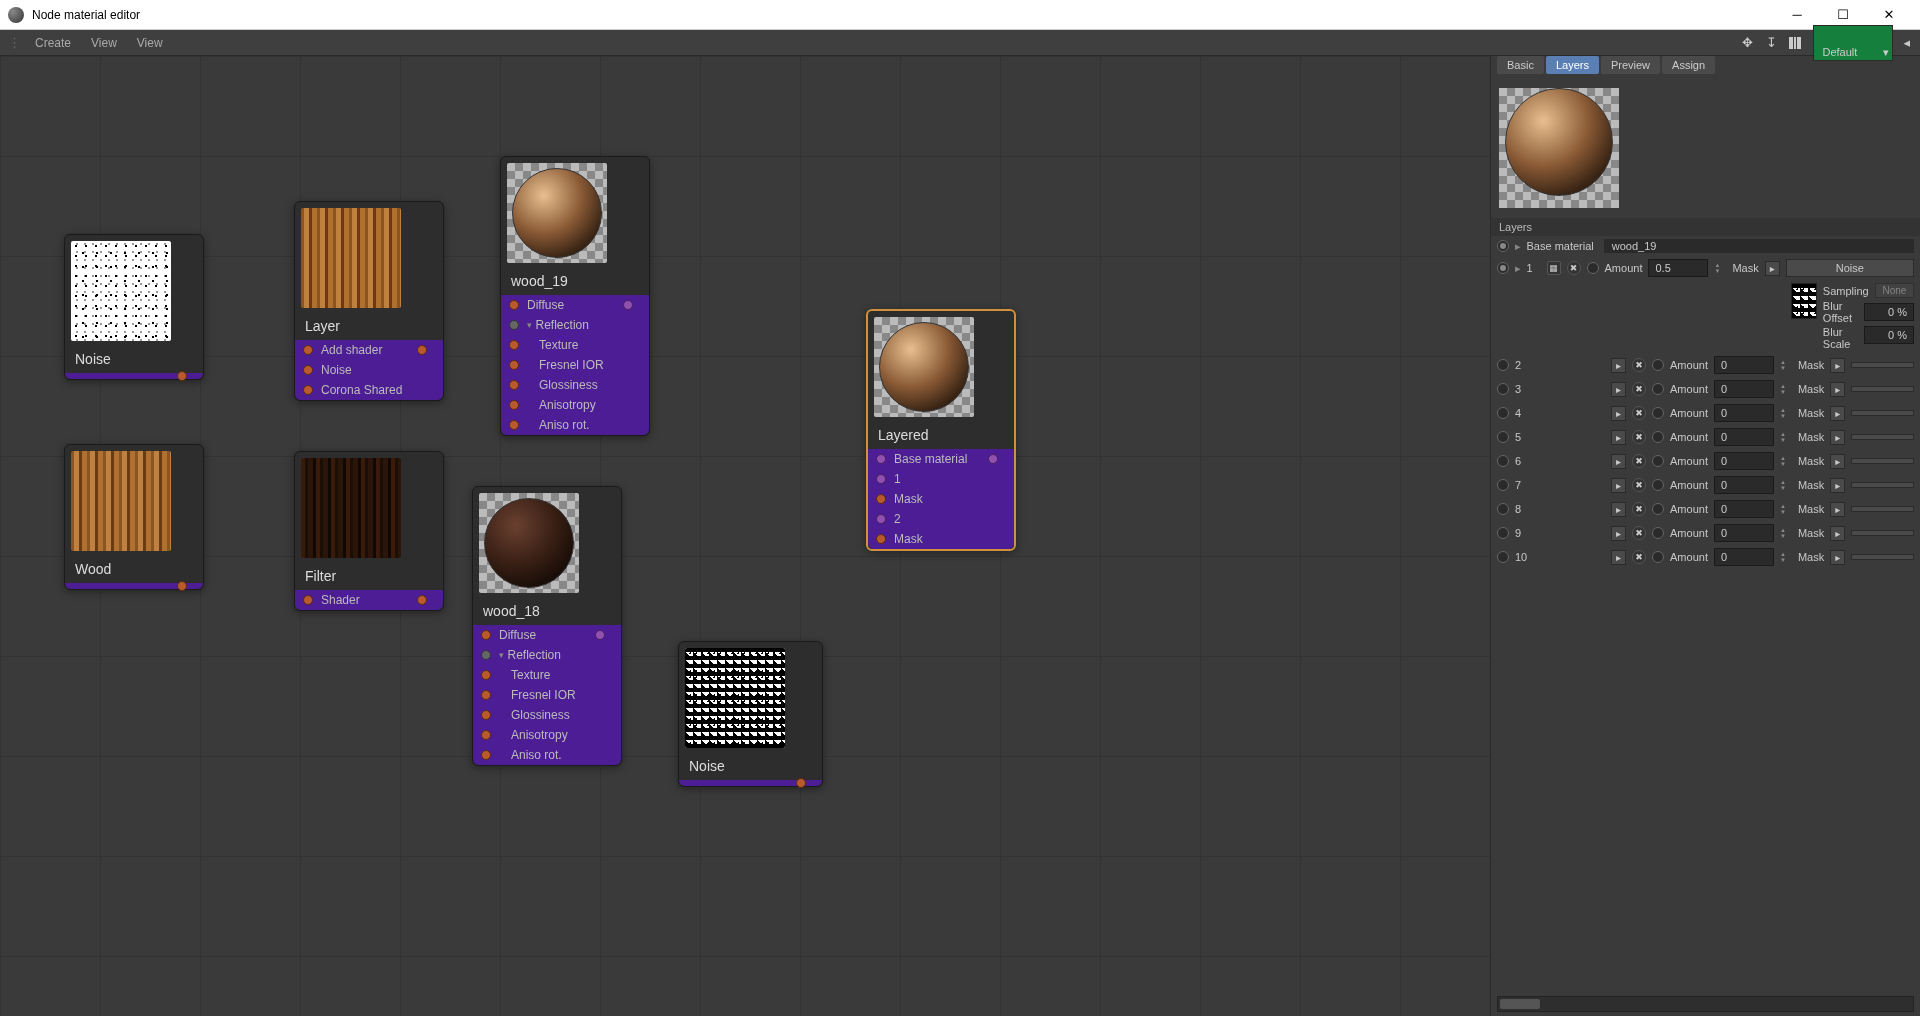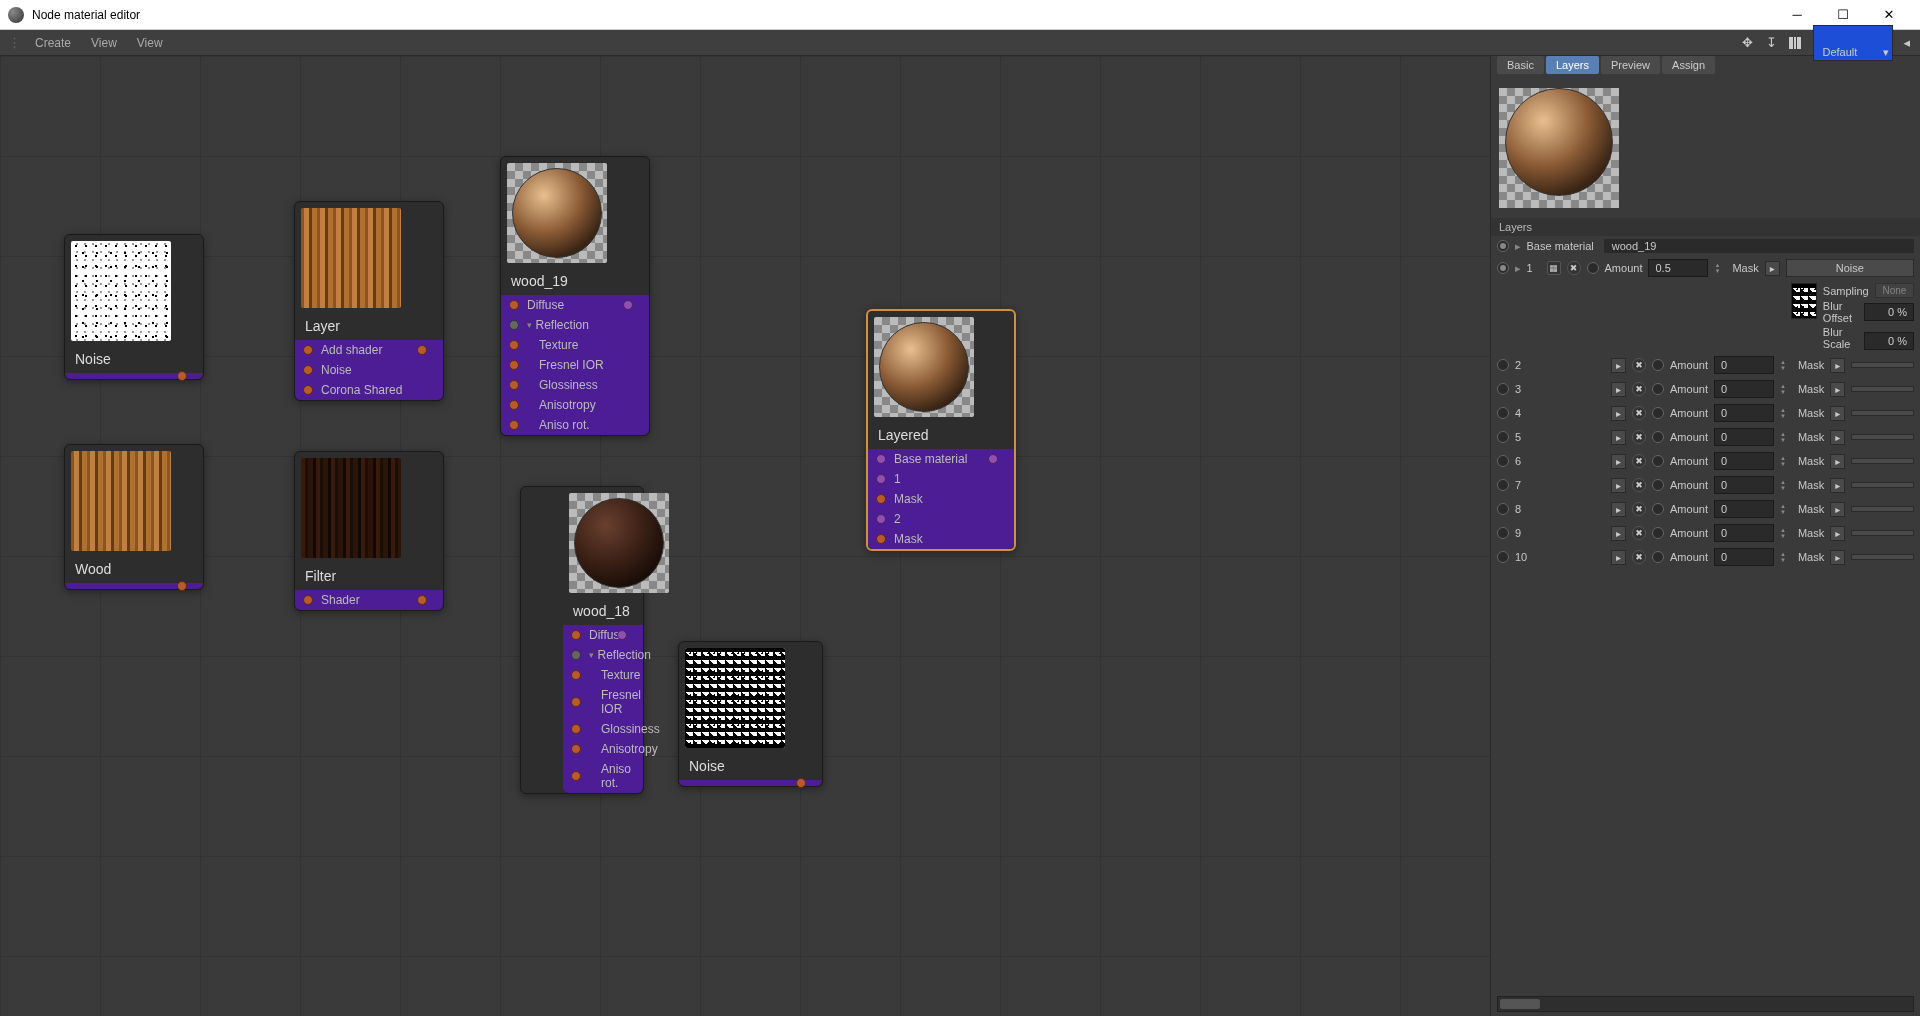--- a/index.html
+++ b/index.html
@@ -10,21 +10,21 @@
 .titlebar-icon { width: 16px; height: 16px; background: radial-gradient(circle at 30% 30%, #888, #333); border-radius: 50%; margin-right: 8px; }
 .titlebar-text { flex: 1; color: #000; font-size: 12px; }
 .win-btn { width: 46px; height: 30px; display: flex; align-items: center; justify-content: center; color: #000; cursor: pointer; }
 
 
 .menubar { background: #3f3f3f; height: 26px; display: flex; align-items: center; padding: 0 4px; border-bottom: 1px solid #2a2a2a; }
 .menu-left { display: flex; align-items: center; }
 .menu-btn { padding: 4px 10px; color: #aaa; cursor: pointer; font-size: 12px; }
 .menu-spacer { flex: 1; }
 .tool-icon { width: 20px; height: 20px; display: flex; align-items: center; justify-content: center; margin: 0 2px; color: #ccc; cursor: pointer; }
-.dropdown { background: #1d4ed8; border: 1px solid #2a2a2a; color: #ccc; padding: 20px 18px 2px 8px; font-size: 11px; margin-left: 6px; cursor: pointer; position: relative; width: 80px; }
+.dropdown { background: #15803d; border: 1px solid #2a2a2a; color: #ccc; padding: 20px 18px 2px 8px; font-size: 11px; margin-left: 6px; cursor: pointer; position: relative; width: 80px; }
 .dropdown::after { content: '▾'; position: absolute; right: 4px; }
 .collapse-btn { margin-left: 10px; margin-right: 6px; cursor: pointer; }
 
 
 .main { display: flex; height: calc(100vh - 56px); }
 .canvas-area { flex: 1; position: relative; background: #3a3a3a; overflow: hidden; }
 .grid-bg { position: absolute; inset: 0;
   background-image: linear-gradient(#333 1px, transparent 1px), linear-gradient(90deg, #333 1px, transparent 1px);
   background-size: 100px 100px; }
 
@@ -233,21 +233,21 @@
             <span class="port-dot orange"></span>
             <span class="port-label" style="margin-left:12px">Anisotropy</span>
           </div>
         <div class="port-row">
             <span class="port-dot orange"></span>
             <span class="port-label" style="margin-left:12px">Aniso rot.</span>
           </div>
       </div>
     </div>
 
-    <div class="node" style="left:520px; top:430px; width:124px;padding-left:42px;">
+    <div class="node" style="left:472px; top:430px; width:150px;">
       <div class="node-preview">
           <div class="node-preview-inner checker">
             <div class="sphere dark"></div>
           </div>
         </div>
       <div class="node-title">wood_18</div>
       <div class="node-ports">
         <div class="port-row">
             <span class="port-dot orange"></span>
             <span class="port-label">Diffuse</span>
@@ -373,21 +373,21 @@
         <div class="noise-small qr-tex" style="border:1px solid #222;"></div>
         <div style="display:flex;flex-direction:column;gap:2px;flex:1">
           <div style="display:flex;gap:6px;align-items:center">
               <span>Sampling</span>
               <span class="slot-btn" style="flex:1;text-align:center;opacity:0.5">None</span>
             </div>
           <div style="display:flex;gap:12px;align-items:center">
               <span>Blur Offset</span>
               <span class="field-box" style="flex:1;text-align:right">0 %</span>
             </div>
-          <div style="display:flex;gap:6px;align-items:flex-end">
+          <div style="display:flex;gap:6px;align-items:flex-start">
               <span>Blur Scale</span>
               <span class="field-box" style="flex:1;text-align:right">0 %</span>
             </div>
         </div>
       </div>
 
       <div id="layer-rows">
           <div class="side-row">
             <span class="radio-dot"></span>
             <span style="width:14px">2</span>

